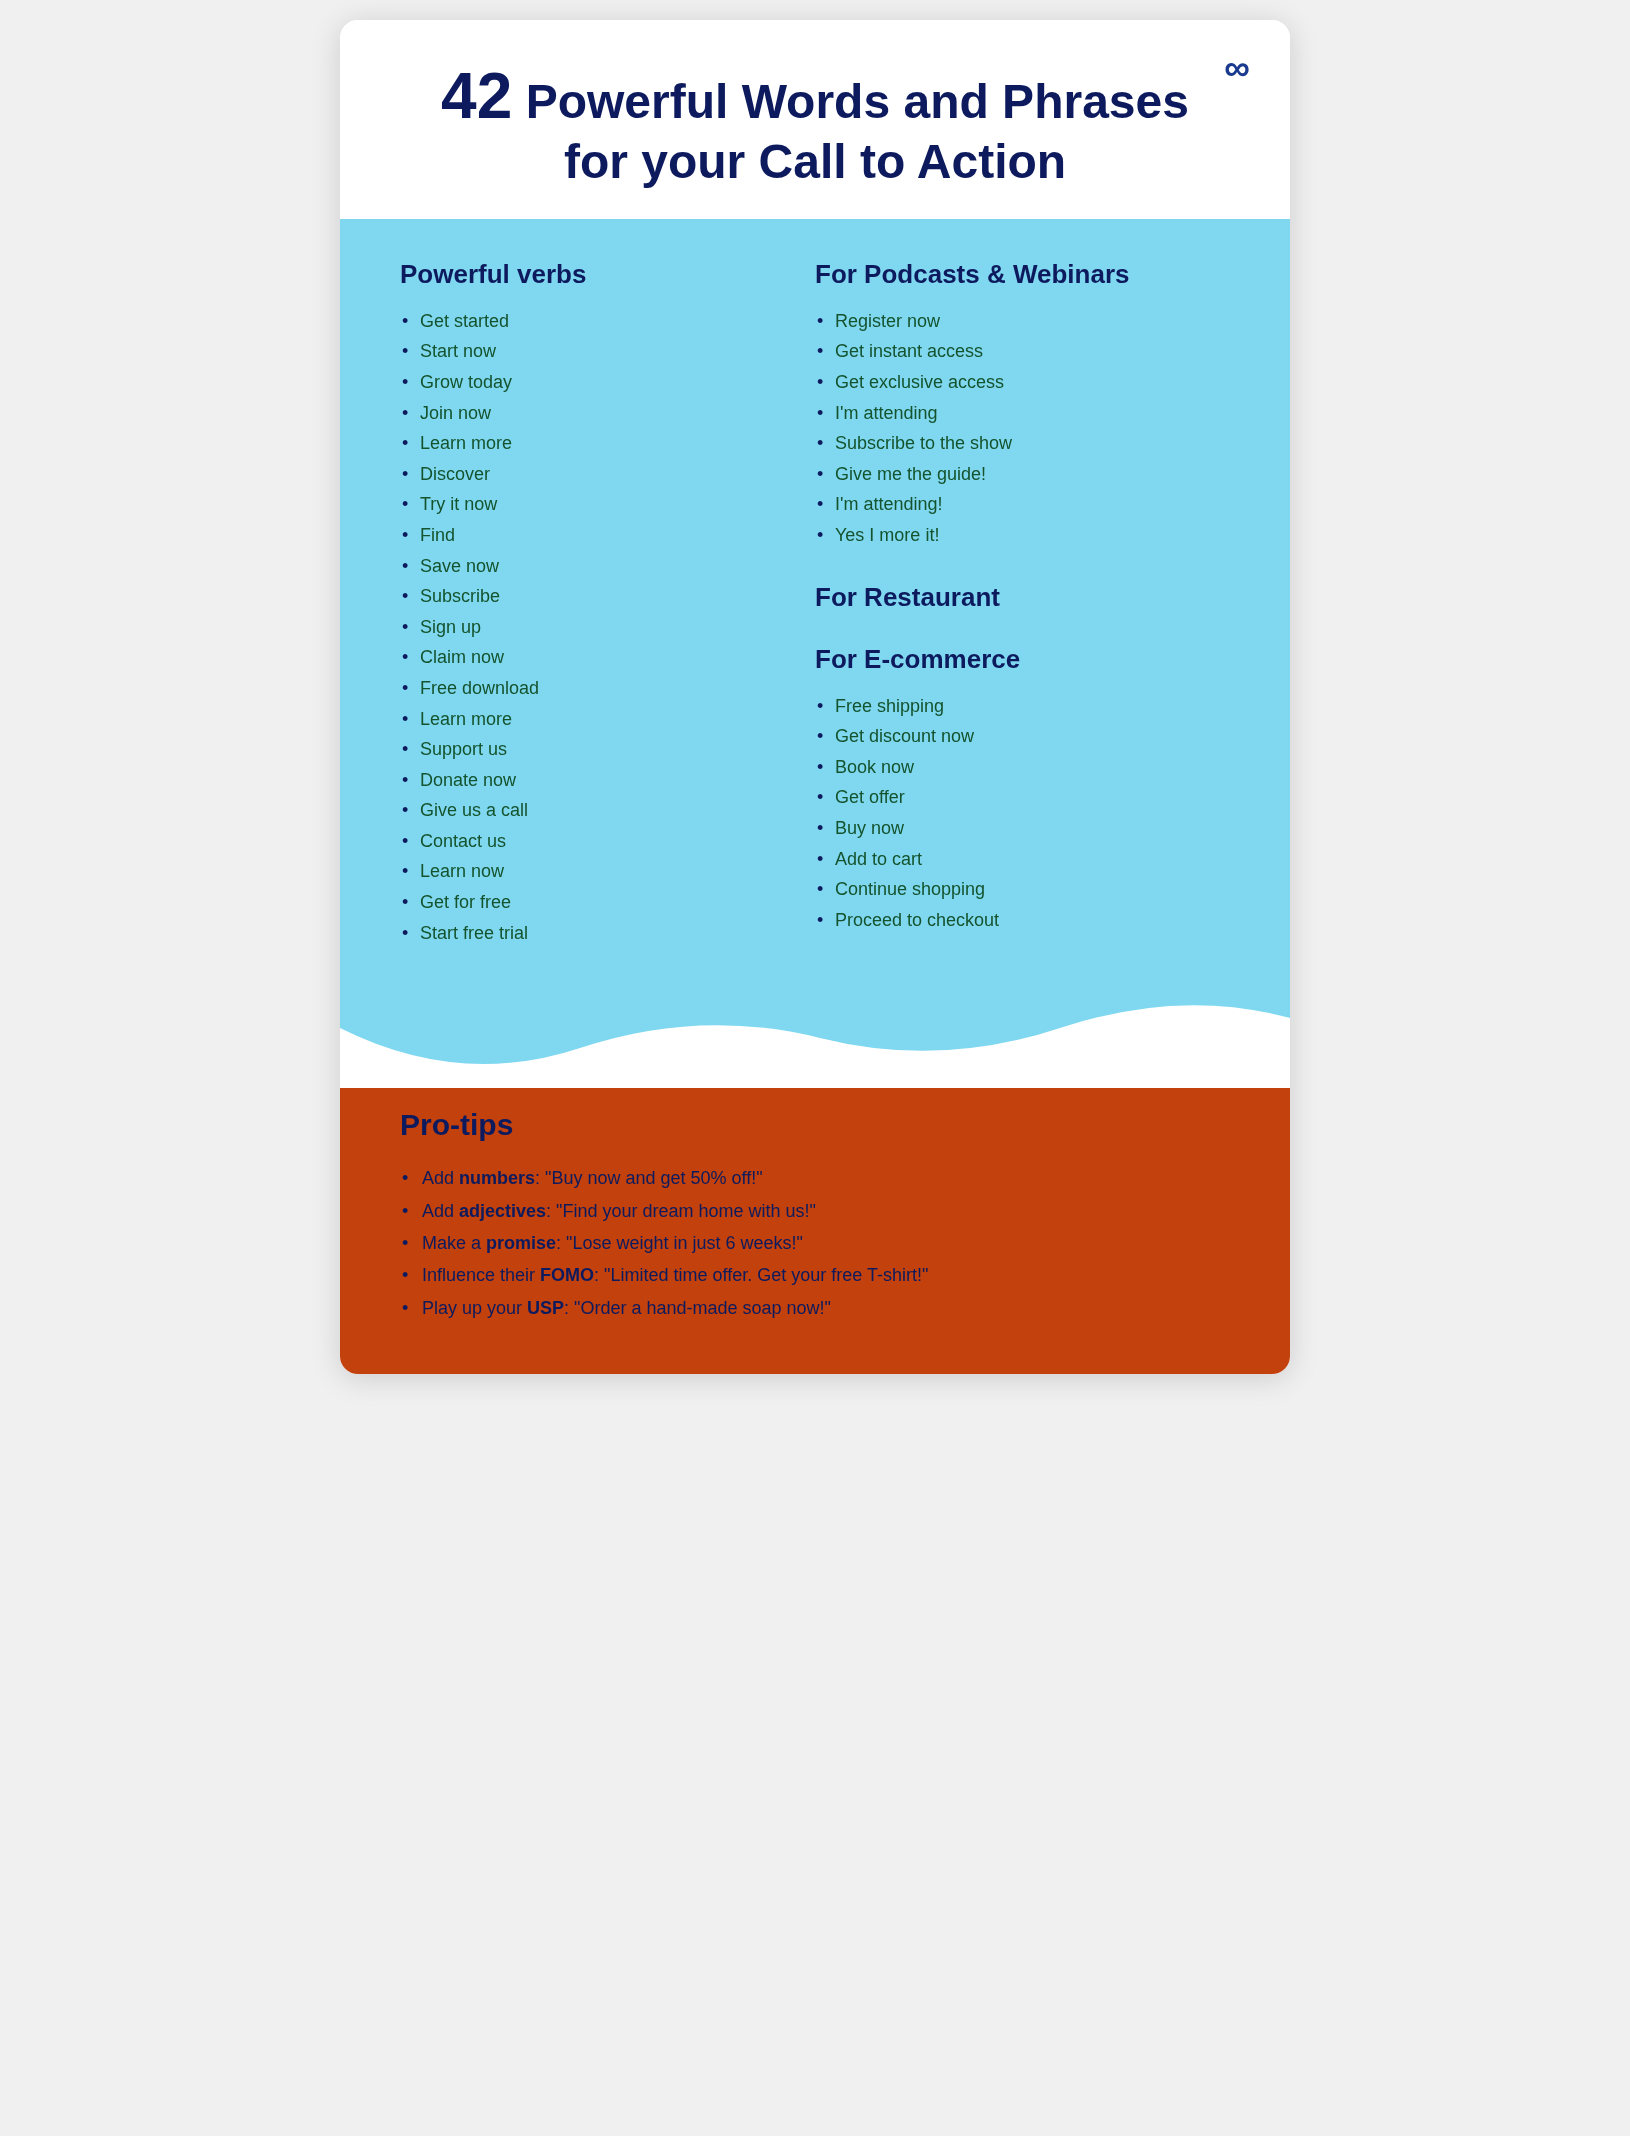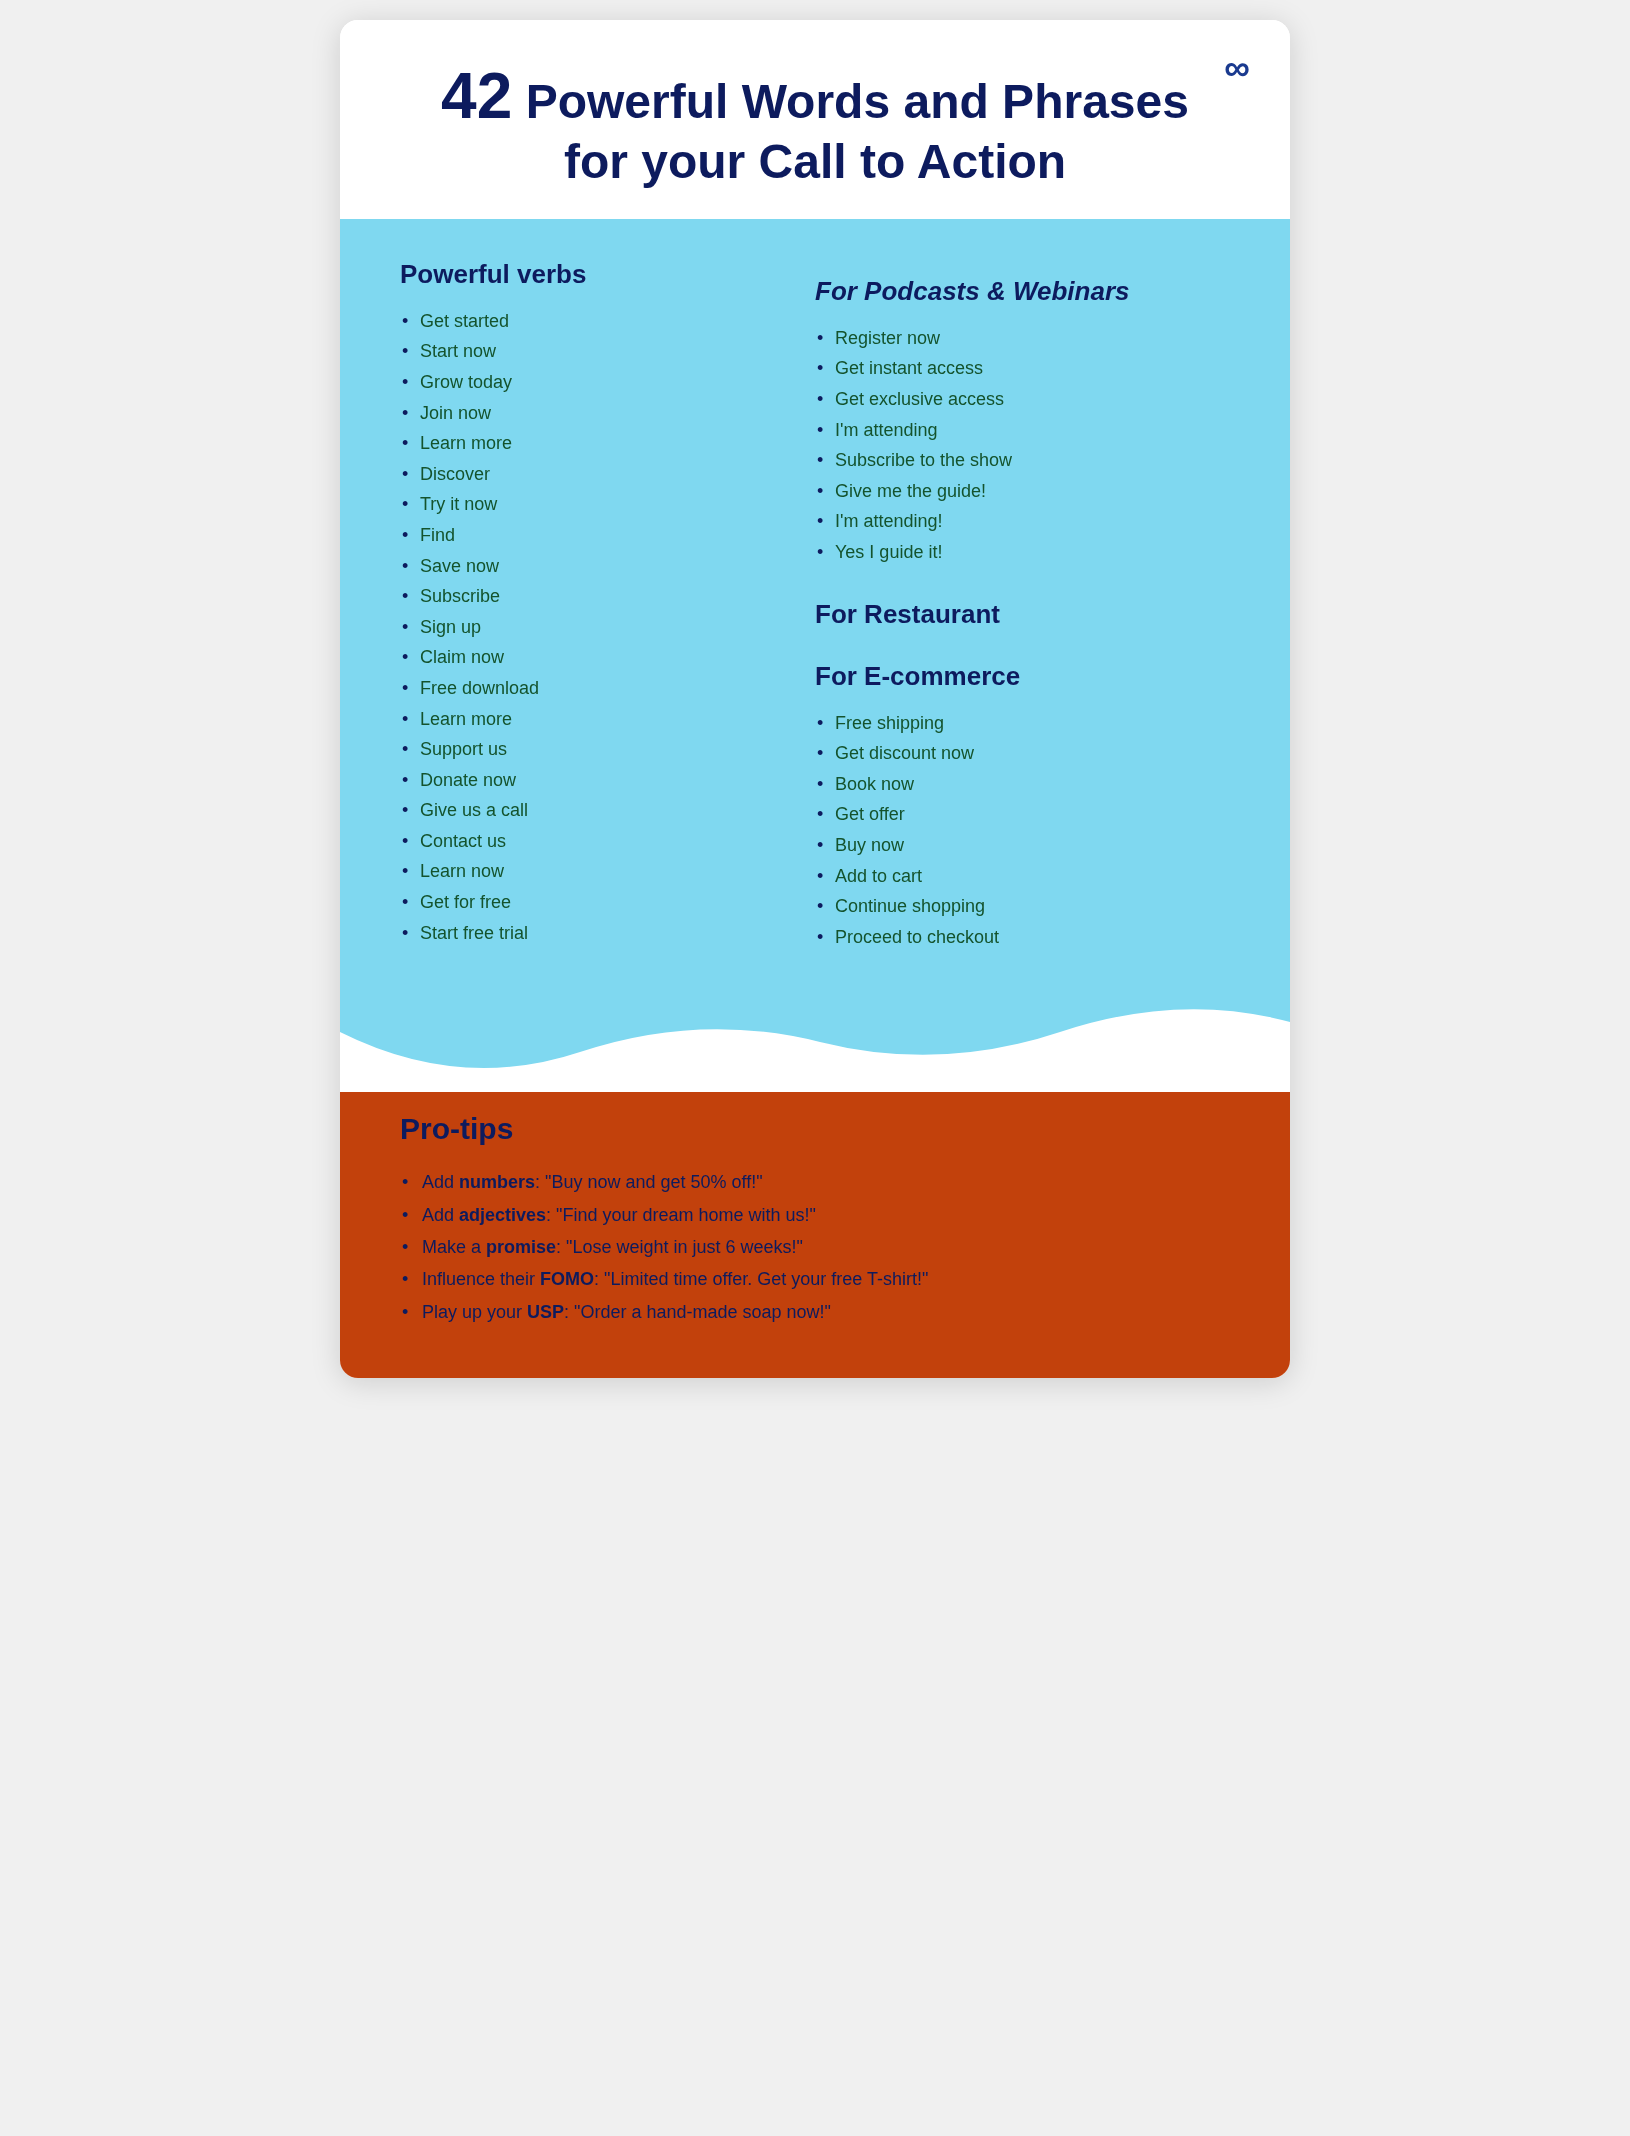--- a/index.html
+++ b/index.html
@@ -144,22 +144,21 @@
 
     .pro-tips-list li strong {
       font-weight: 900;
     }
 
     .right-col .section-title {
       margin-top: 31px;
     }
 
     .right-col .section-title:first-child {
-      margin-top: 17px;
-      font-style: italic;
+      margin-top: 0;
     }
   </style>
 </head>
 <body>
 
 <div class="card">
 
   <div class="header">
     <div class="infinity-icon">∞</div>
     <h1 class="header-title">
@@ -204,21 +203,21 @@
         <h2 class="section-title">For Podcasts &amp; Webinars</h2>
         <ul class="section-list">
 
         <li>Register now</li>
             <li>Get instant access</li>
             <li>Get exclusive access</li>
             <li>I'm attending</li>
             <li>Subscribe to the show</li>
             <li>Give me the guide!</li>
             <li>I'm attending!</li>
-            <li>Yes I guide it!</li>
+            <li>Yes I more it!</li>
           </ul>
 
         <h2 class="section-title">For Restaurant</h2>
 
         <h2 class="section-title">For E-commerce</h2>
         <ul class="section-list">
 
         <li>Free shipping</li>
             <li>Get discount now</li>
             <li>Book now</li>

